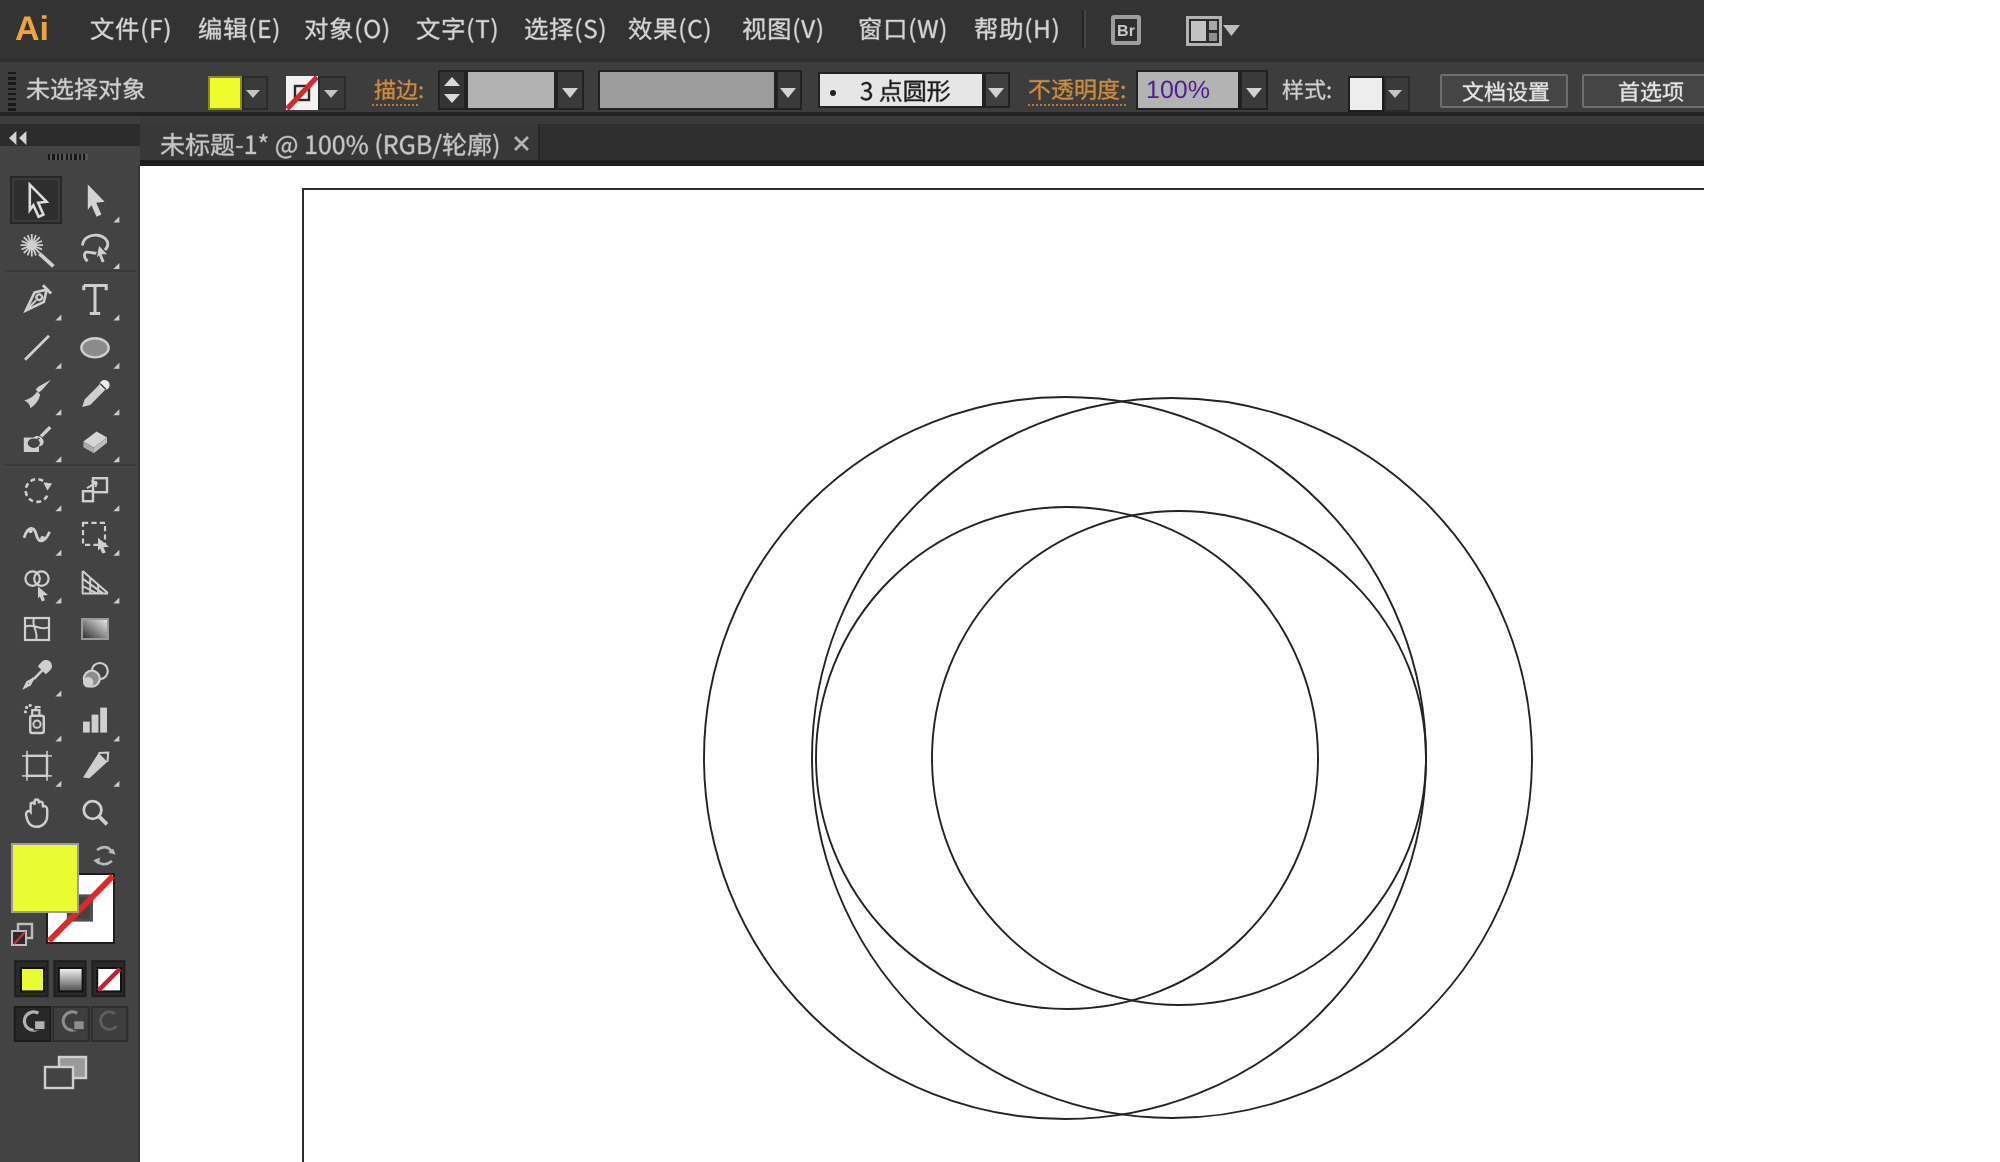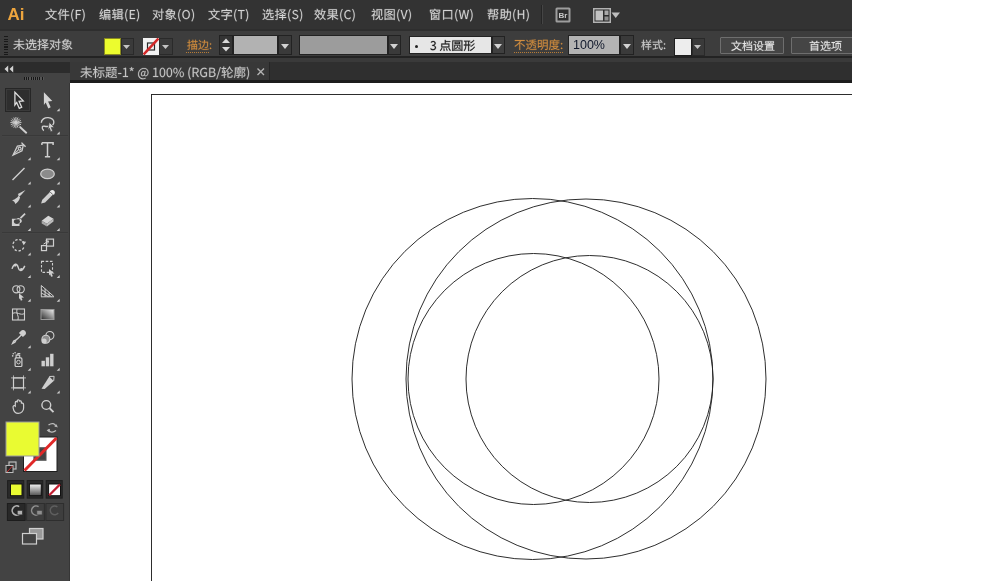--- a/index.html
+++ b/index.html
@@ -115,21 +115,21 @@
       <path d="M3.2 0.2C4.7 0.2 6 -0.8 6 -2.4C6 -3.6 5.2 -4.3 4.1 -4.6V-4.6C5.1 -5 5.7 -5.7 5.7 -6.8C5.7 -8.1 4.6 -9 3.1 -9C2.1 -9 1.3 -8.5 0.7 -7.9L1.3 -7.2C1.8 -7.7 2.4 -8.1 3.1 -8.1C4 -8.1 4.6 -7.5 4.6 -6.7C4.6 -5.7 4 -5 2.1 -5V-4.2C4.2 -4.2 4.9 -3.5 4.9 -2.4C4.9 -1.4 4.1 -0.8 3.1 -0.8C2.1 -0.8 1.4 -1.2 0.9 -1.8L0.3 -1.1C0.9 -0.4 1.8 0.2 3.2 0.2Z M12.2 -5.6H18.5V-3.4H12.2ZM13.4 -1.5C13.6 -0.8 13.7 0.3 13.7 0.9L14.6 0.7C14.6 0.2 14.5 -0.8 14.3 -1.6ZM15.9 -1.5C16.3 -0.8 16.6 0.2 16.8 0.8L17.6 0.6C17.5 0 17.1 -1 16.7 -1.7ZM18.4 -1.6C19 -0.9 19.6 0.2 19.9 0.9L20.8 0.5C20.5 -0.2 19.8 -1.2 19.2 -1.9ZM11.5 -1.9C11.1 -1 10.5 0 9.9 0.6L10.7 0.9C11.3 0.3 11.9 -0.7 12.3 -1.6ZM11.3 -6.4V-2.6H19.4V-6.4H15.7V-8H20.3V-8.8H15.7V-10.1H14.8V-6.4Z M25.4 -7.6H29.2V-6.7H25.4ZM24.6 -8.2V-6H30.1V-8.2ZM27 -4.2V-3.5C27 -2.8 26.7 -1.8 23.5 -1.2C23.7 -1.1 23.9 -0.7 24 -0.6C27.4 -1.3 27.8 -2.5 27.8 -3.5V-4.2ZM27.6 -1.9C28.6 -1.5 29.8 -0.9 30.5 -0.5L30.9 -1.2C30.2 -1.5 28.9 -2.1 28 -2.5ZM24.3 -5.3V-2.2H25.1V-4.6H29.5V-2.3H30.4V-5.3ZM22.3 -9.6V0.9H23.2V0.5H31.5V0.9H32.4V-9.6ZM23.2 -0.3V-8.8H31.5V-0.3Z M43.5 -9.9C42.8 -8.9 41.4 -7.9 40.2 -7.3C40.5 -7.2 40.7 -6.9 40.9 -6.7C42.1 -7.4 43.5 -8.4 44.3 -9.5ZM43.8 -6.6C43 -5.5 41.6 -4.5 40.4 -3.8C40.6 -3.6 40.8 -3.4 41 -3.2C42.3 -3.9 43.7 -5.1 44.7 -6.2ZM44.1 -3.3C43.2 -1.8 41.5 -0.5 39.7 0.2C40 0.4 40.2 0.7 40.4 0.9C42.2 0.1 43.9 -1.3 45 -3ZM38.2 -8.5V-5.4H36.3V-8.5ZM33.8 -5.4V-4.5H35.4C35.4 -2.8 35.1 -1 33.8 0.4C34 0.6 34.3 0.8 34.5 1C35.9 -0.5 36.2 -2.5 36.3 -4.5H38.2V0.9H39.1V-4.5H40.4V-5.4H39.1V-8.5H40.2V-9.3H34V-8.5H35.4V-5.4Z" fill="#1d1d1d" stroke="#1d1d1d" stroke-width="0.22"></path>
     </svg>
 <div class="abs" style="left:491.5px;top:36px;width:13.5px;height:18px;background:#3f3f3f;border:1px solid #222"></div>
 <svg class="abs" style="left:494px;top:43.5px" width="9" height="6">
       <path d="M0,0 L8,0 L4,5 Z" fill="#d2d2d2"></path>
     </svg>
 <svg style="position:absolute;left:513.7px;top:49.3px;overflow:visible" width="2" height="2">
       <path d="M6.4 -5.5C7.8 -4.6 9.5 -3.2 10.3 -2.3L11 -3C10.2 -3.9 8.4 -5.2 7.1 -6ZM0.8 -8.9V-8H5.9C4.8 -6 2.8 -4.1 0.5 -2.9C0.7 -2.7 1 -2.4 1.1 -2.2C2.7 -3 4.1 -4.2 5.3 -5.5V0.9H6.2V-6.7C6.5 -7.1 6.8 -7.5 7 -8H10.7V-8.9Z M12.2 -8.8C12.9 -8.2 13.7 -7.4 14 -6.9L14.7 -7.4C14.3 -8 13.5 -8.7 12.9 -9.3ZM21.3 -9.5C20 -9.2 17.5 -9 15.4 -8.9C15.5 -8.7 15.6 -8.4 15.6 -8.3C16.4 -8.3 17.4 -8.3 18.3 -8.4V-7.5H15.1V-6.9H17.8C17 -6 15.8 -5.3 14.8 -5C14.9 -4.8 15.2 -4.5 15.3 -4.3C16.3 -4.7 17.5 -5.6 18.3 -6.5V-4.9H19.1V-6.5C19.9 -5.6 21.1 -4.8 22.1 -4.4C22.2 -4.6 22.5 -4.9 22.6 -5C21.6 -5.3 20.4 -6.1 19.7 -6.9H22.4V-7.5H19.1V-8.5C20.2 -8.6 21.1 -8.7 21.9 -8.9ZM16 -4.6V-4H17.3C17.1 -2.7 16.6 -1.8 15.1 -1.3C15.2 -1.2 15.4 -0.9 15.5 -0.7C17.3 -1.3 17.9 -2.4 18.2 -4H19.5C19.4 -3.6 19.4 -3.2 19.3 -2.9H21.2C21.1 -2.1 21 -1.7 20.8 -1.6C20.8 -1.5 20.7 -1.5 20.5 -1.5C20.3 -1.5 19.7 -1.5 19.2 -1.5C19.3 -1.3 19.4 -1 19.4 -0.9C20 -0.8 20.5 -0.8 20.8 -0.8C21.1 -0.8 21.3 -0.9 21.5 -1.1C21.8 -1.3 21.9 -1.9 22 -3.3C22 -3.4 22.1 -3.6 22.1 -3.6H20.2L20.4 -4.6ZM14.4 -5.2H12.1V-4.4H13.6V-1C13.1 -0.7 12.5 -0.3 12 0.2L12.6 0.9C13.2 0.2 13.9 -0.4 14.3 -0.4C14.5 -0.4 14.9 -0.1 15.4 0.2C16.1 0.7 17.1 0.8 18.4 0.8C19.5 0.8 21.5 0.7 22.4 0.7C22.4 0.4 22.5 -0 22.6 -0.2C21.5 -0.1 19.7 -0 18.4 -0C17.2 -0 16.2 -0.1 15.5 -0.5C15 -0.9 14.7 -1.1 14.4 -1.1Z M26.9 -5.2V-2.9H24.7V-5.2ZM26.9 -6H24.7V-8.2H26.9ZM23.9 -9V-1H24.7V-2.1H27.7V-9ZM32.8 -8.4V-6.4H29.6V-8.4ZM28.8 -9.2V-5.1C28.8 -3.3 28.6 -1.1 26.6 0.4C26.8 0.5 27.1 0.8 27.2 1C28.6 -0 29.2 -1.4 29.4 -2.8H32.8V-0.2C32.8 -0 32.7 0.1 32.5 0.1C32.3 0.1 31.6 0.1 30.9 0C31 0.3 31.1 0.7 31.2 0.9C32.2 0.9 32.8 0.9 33.2 0.7C33.5 0.6 33.7 0.3 33.7 -0.2V-9.2ZM32.8 -5.6V-3.6H29.5C29.6 -4.1 29.6 -4.6 29.6 -5.1V-5.6Z M38.9 -7.4V-6.4H37.1V-5.7H38.9V-3.8H43.4V-5.7H45.3V-6.4H43.4V-7.4H42.6V-6.4H39.8V-7.4ZM42.6 -5.7V-4.5H39.8V-5.7ZM43.2 -2.3C42.7 -1.7 42 -1.3 41.2 -0.9C40.3 -1.3 39.7 -1.8 39.2 -2.3ZM37.2 -3V-2.3H38.7L38.4 -2.2C38.8 -1.5 39.5 -1 40.2 -0.5C39.1 -0.2 37.9 0 36.7 0.1C36.8 0.3 37 0.6 37.1 0.9C38.5 0.7 39.9 0.4 41.1 -0.1C42.3 0.4 43.6 0.7 45.1 0.9C45.2 0.7 45.4 0.4 45.6 0.2C44.3 0.1 43.1 -0.2 42.1 -0.5C43.1 -1.1 43.9 -1.8 44.5 -2.8L43.9 -3.1L43.8 -3ZM39.9 -9.5C40.1 -9.2 40.3 -8.8 40.4 -8.5H35.9V-5.4C35.9 -3.7 35.9 -1.2 34.9 0.5C35.1 0.6 35.5 0.8 35.7 0.9C36.7 -0.9 36.8 -3.6 36.8 -5.4V-7.7H45.4V-8.5H41.4C41.2 -8.9 41 -9.3 40.8 -9.7Z M47.6 -4.5C48 -4.5 48.4 -4.8 48.4 -5.3C48.4 -5.8 48 -6.1 47.6 -6.1C47.2 -6.1 46.8 -5.8 46.8 -5.3C46.8 -4.8 47.2 -4.5 47.6 -4.5ZM47.6 0.1C48 0.1 48.4 -0.2 48.4 -0.6C48.4 -1.1 48 -1.4 47.6 -1.4C47.2 -1.4 46.8 -1.1 46.8 -0.6C46.8 -0.2 47.2 0.1 47.6 0.1Z" fill="#cf8d3f" stroke="#cf8d3f" stroke-width="0.22"></path>
     </svg>
 <div class="abs" style="left:514px;top:52px;width:49px;height:1px;border-bottom:1px dotted #b87c36"></div>
-<div class="abs" style="left:568px;top:35px;width:52px;height:20px;background:#b3b3b3;border:1px solid #222;color:#0f172a;font-size:12.5px;line-height:19px;padding-left:4px">100%</div>
+<div class="abs" style="left:568px;top:35px;width:52px;height:20px;background:#b3b3b3;border:1px solid #222;color:#4c1d95;font-size:12.5px;line-height:19px;padding-left:4px">100%</div>
 <div class="abs" style="left:620px;top:35px;width:13.5px;height:20px;background:#3a3a3a;border:1px solid #222"></div>
 <svg class="abs" style="left:622.5px;top:43.5px" width="9" height="6">
       <path d="M0,0 L8,0 L4,5 Z" fill="#d2d2d2"></path>
     </svg>
 <svg style="position:absolute;left:640.5px;top:49.3px;overflow:visible" width="2" height="2">
       <path d="M4.9 -8.9C5.2 -8.4 5.6 -7.6 5.8 -7.1L6.5 -7.5C6.4 -7.9 6 -8.6 5.6 -9.2ZM9 -9.3C8.8 -8.6 8.4 -7.7 8 -7.1H4.4V-6.4H6.9V-4.9H4.7V-4.1H6.9V-2.5H4V-1.8H6.9V0.9H7.7V-1.8H10.4V-2.5H7.7V-4.1H9.8V-4.9H7.7V-6.4H10.2V-7.1H8.9C9.2 -7.7 9.6 -8.4 9.9 -9ZM2 -9.2V-7.1H0.6V-6.3H2C1.7 -4.9 1 -3.1 0.3 -2.2C0.5 -2 0.7 -1.6 0.8 -1.4C1.2 -2 1.7 -3.1 2 -4.2V0.9H2.8V-4.8C3.1 -4.3 3.4 -3.7 3.6 -3.3L4.1 -3.9C3.9 -4.2 3.1 -5.5 2.8 -5.9V-6.3H4V-7.1H2.8V-9.2Z M18.8 -8.7C19.4 -8.3 20.1 -7.7 20.4 -7.3L21 -7.8C20.6 -8.2 19.9 -8.8 19.4 -9.2ZM17.2 -9.2C17.2 -8.5 17.2 -7.8 17.3 -7.2H11.6V-6.4H17.3C17.6 -2.3 18.5 0.9 20.3 0.9C21.2 0.9 21.5 0.3 21.6 -1.6C21.4 -1.7 21.1 -1.9 20.9 -2C20.8 -0.6 20.7 0 20.4 0C19.3 0 18.5 -2.7 18.2 -6.4H21.4V-7.2H18.1C18.1 -7.8 18.1 -8.5 18.1 -9.2ZM11.6 -0.3 11.9 0.5C13.3 0.2 15.3 -0.2 17.2 -0.7L17.1 -1.4L14.8 -0.9V-3.9H16.9V-4.7H12V-3.9H14V-0.7Z M23.5 -4.3C23.9 -4.3 24.3 -4.6 24.3 -5.1C24.3 -5.5 23.9 -5.8 23.5 -5.8C23.1 -5.8 22.8 -5.5 22.8 -5.1C22.8 -4.6 23.1 -4.3 23.5 -4.3ZM23.5 0.1C23.9 0.1 24.3 -0.2 24.3 -0.6C24.3 -1.1 23.9 -1.4 23.5 -1.4C23.1 -1.4 22.8 -1.1 22.8 -0.6C22.8 -0.2 23.1 0.1 23.5 0.1Z" fill="#cfcfcf" stroke="#cfcfcf" stroke-width="0.22"></path>
     </svg>
 <div class="abs" style="left:674px;top:38px;width:17.5px;height:17.5px;background:#ededed;border:1px solid #1e1e1e"></div>
 <div class="abs" style="left:691.5px;top:38px;width:13px;height:17.5px;background:#3a3a3a;border:1px solid #2a2a2a"></div>
 <svg class="abs" style="left:694px;top:45px" width="8" height="5">

